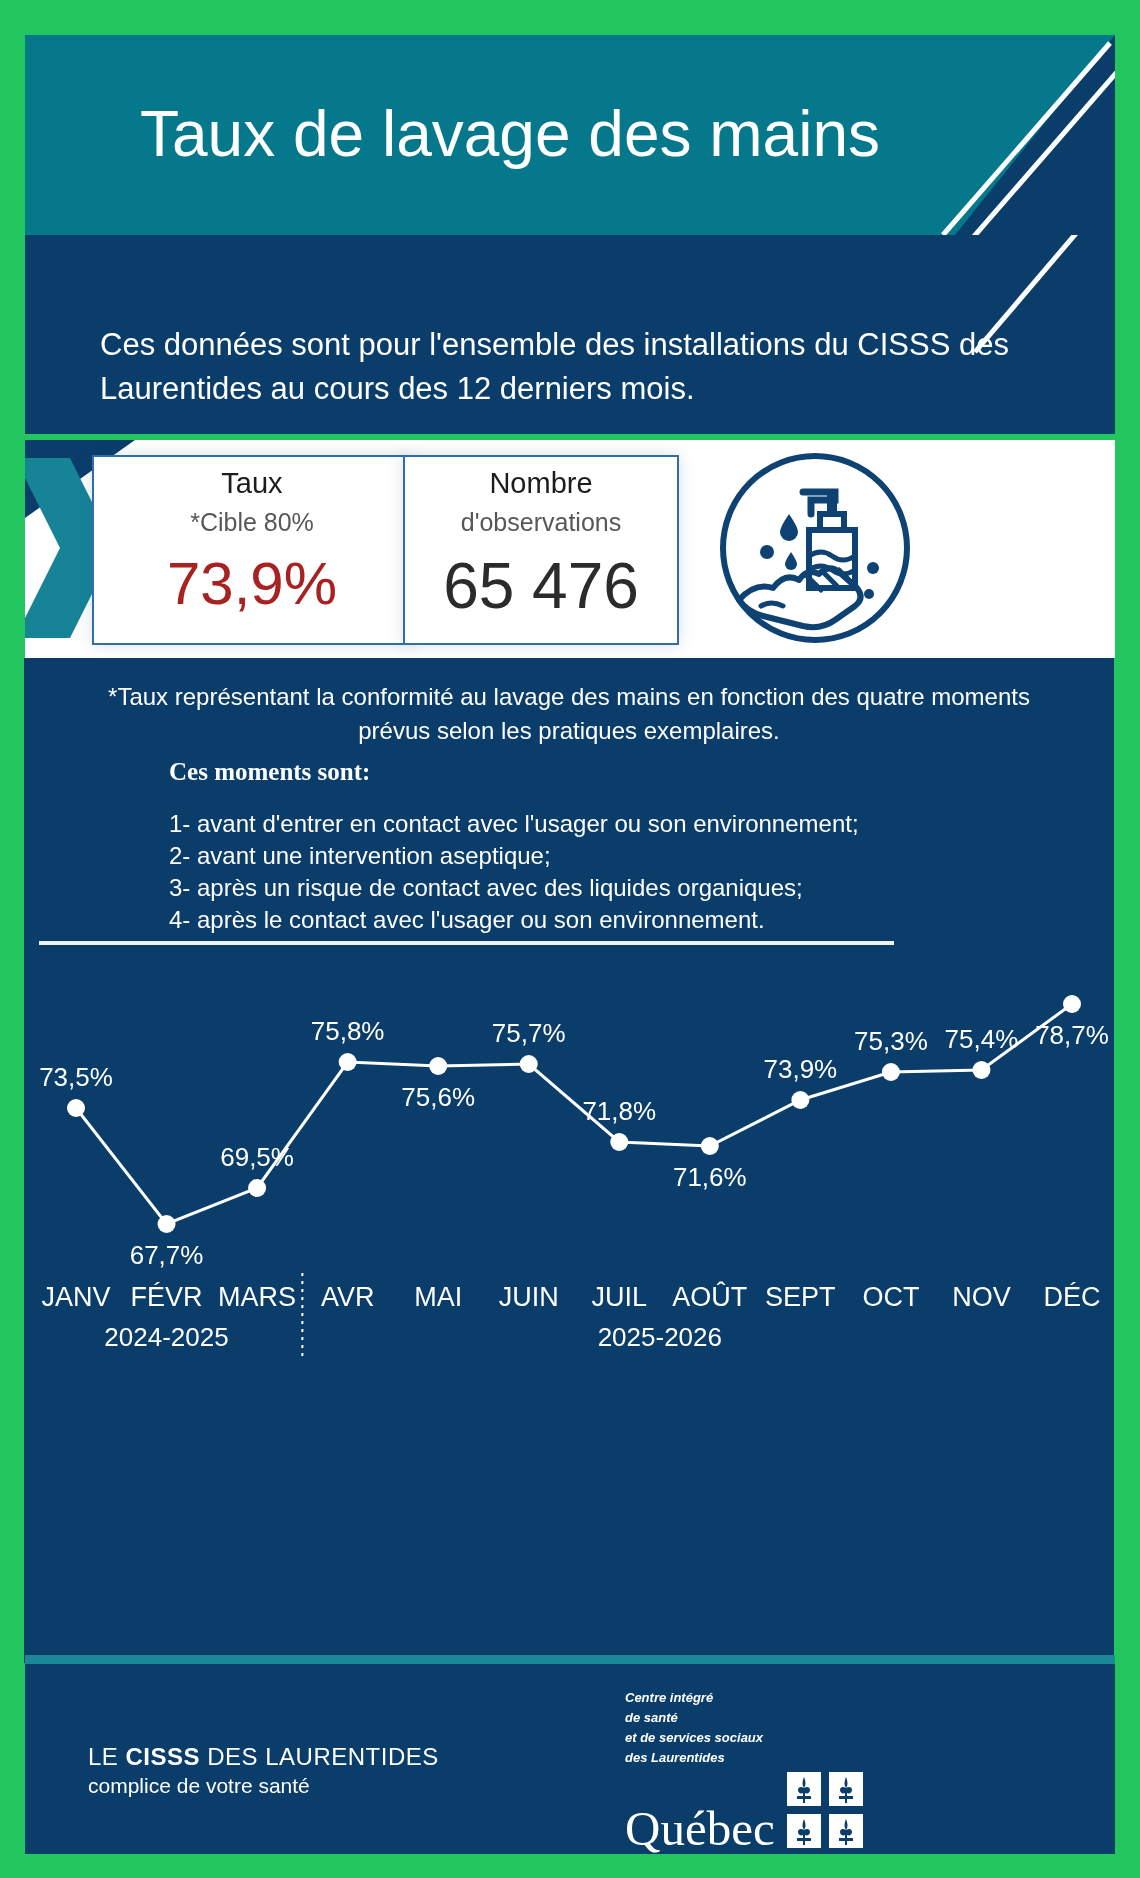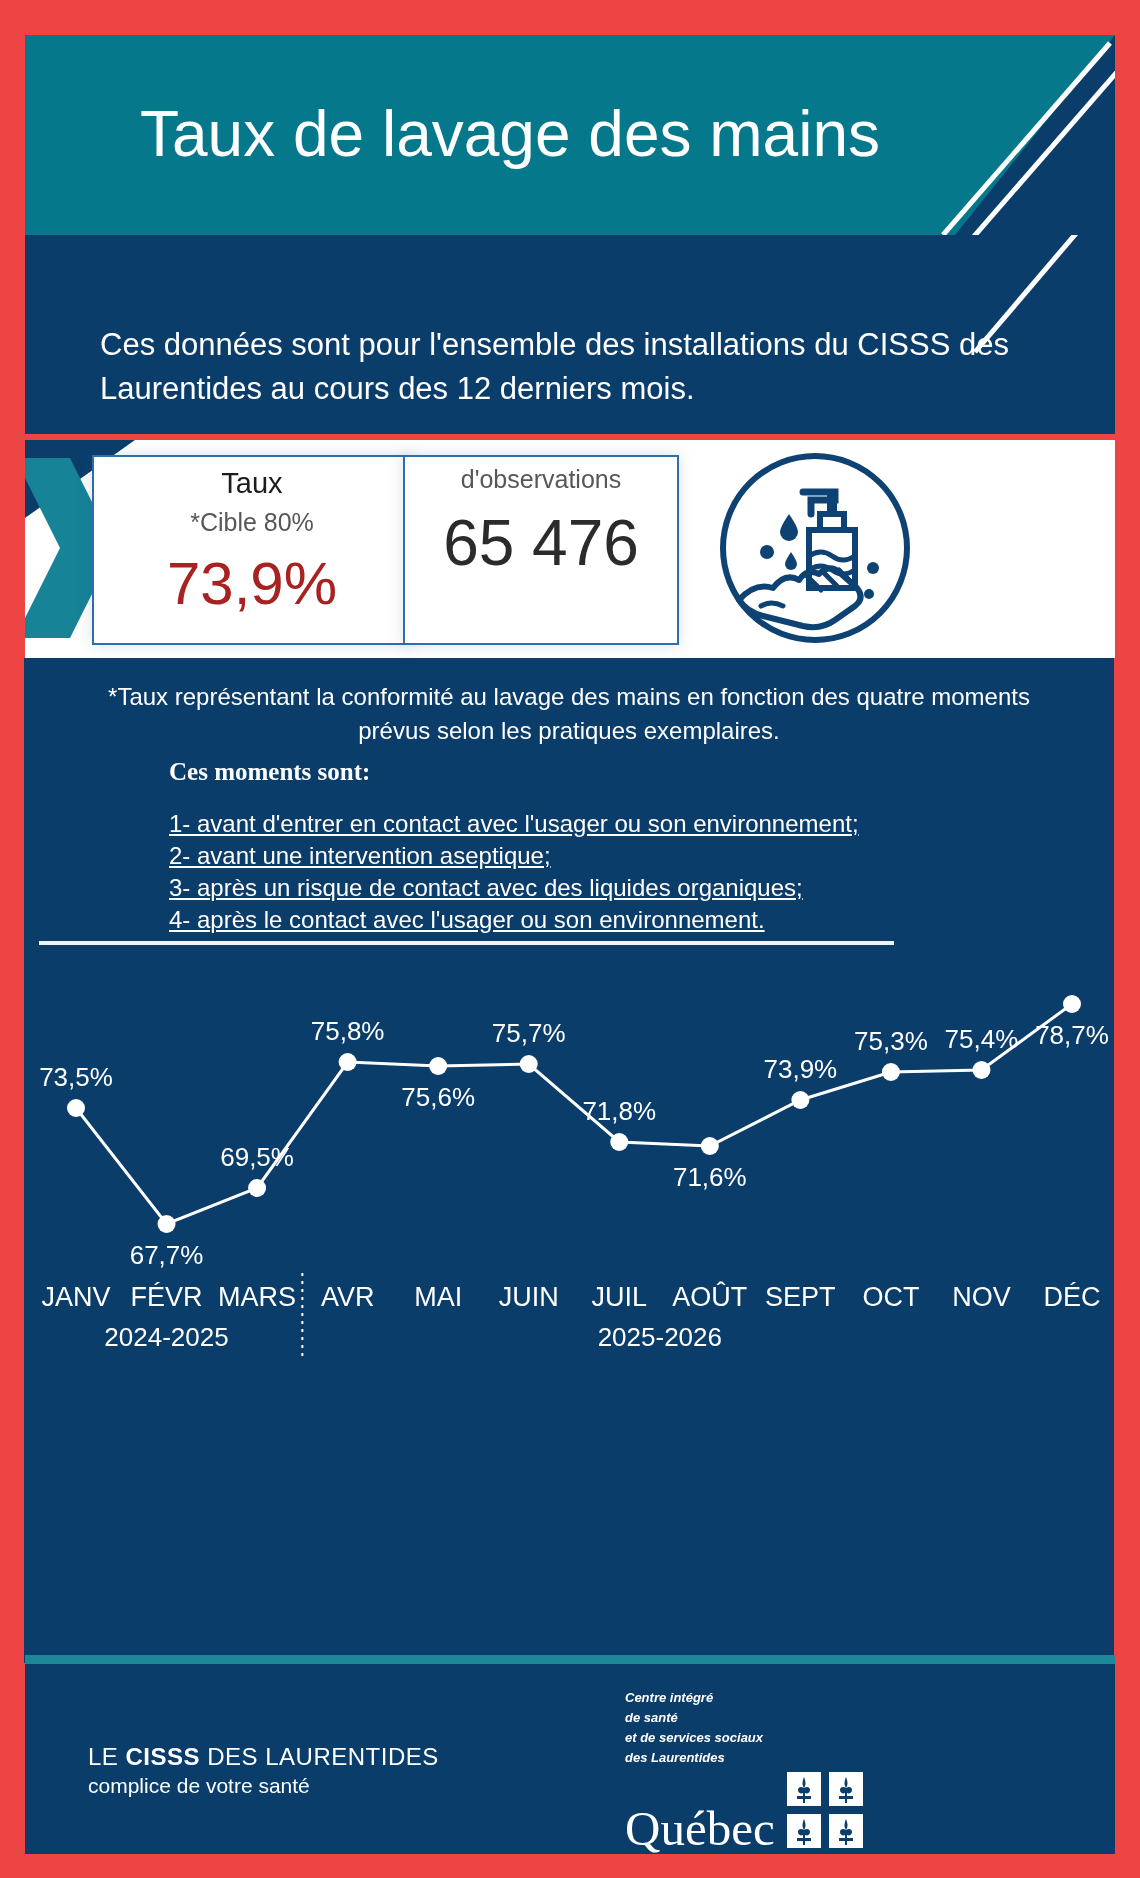--- a/index.html
+++ b/index.html
@@ -4,21 +4,21 @@
 <style>
   * { box-sizing: border-box; margin: 0; padding: 0; }
   html, body {
     width: 1140px; height: 1878px;
     background: #ffffff;
     font-family: "Liberation Sans", sans-serif;
   }
   #page {
     position: relative;
     width: 1140px; height: 1878px;
-    background: #ef4444;
+    background: #22c55e;
     overflow: hidden;
     padding-left: 36px;
   }
 
   
   .header {
     position: absolute;
     left: 25px; top: 35px;
     width: 1090px; height: 200px;
     background: #06788c;
@@ -138,21 +138,20 @@
     font-weight: bold;
     color: #ffffff;
     font-family: Liberation Serif, serif;
   }
   .moments-list {
     position: absolute;
     left: 145px; top: 150px;
     font-size: 24px;
     line-height: 32px;
     color: #ffffff;
-    text-decoration: underline;
   }
   .rule {
     position: absolute;
     left: 15px; top: 283px;
     width: 855px; height: 4px;
     background: #eef4fa;
   }
 
   
   .chart {
@@ -224,20 +223,21 @@
     <div class="navy-wedge"></div>
     <div class="teal-chevron"></div>
 
     <div class="stat-box rate">
       <div class="stat-title">Taux</div>
       <div class="stat-sub">*Cible 80%</div>
       <div class="stat-value red">73,9%</div>
     </div>
 
     <div class="stat-box count">
+      <div class="stat-title">Nombre</div>
       <div class="stat-sub">d'observations</div>
       <div class="stat-value dark">65 476</div>
     </div>
 
     <div class="wash-icon">
       <svg width="200" height="200" viewBox="0 0 200 200">
         <circle cx="100" cy="100" r="92" fill="none" stroke="#0d4273" stroke-width="6"></circle>
 
         <path d="M88,44 L120,44 L120,52 L96,52 L96,66" fill="none" stroke="#0d4273" stroke-width="7" stroke-linecap="round"></path>
         <rect x="112" y="44" width="10" height="24" fill="#0d4273"></rect>

